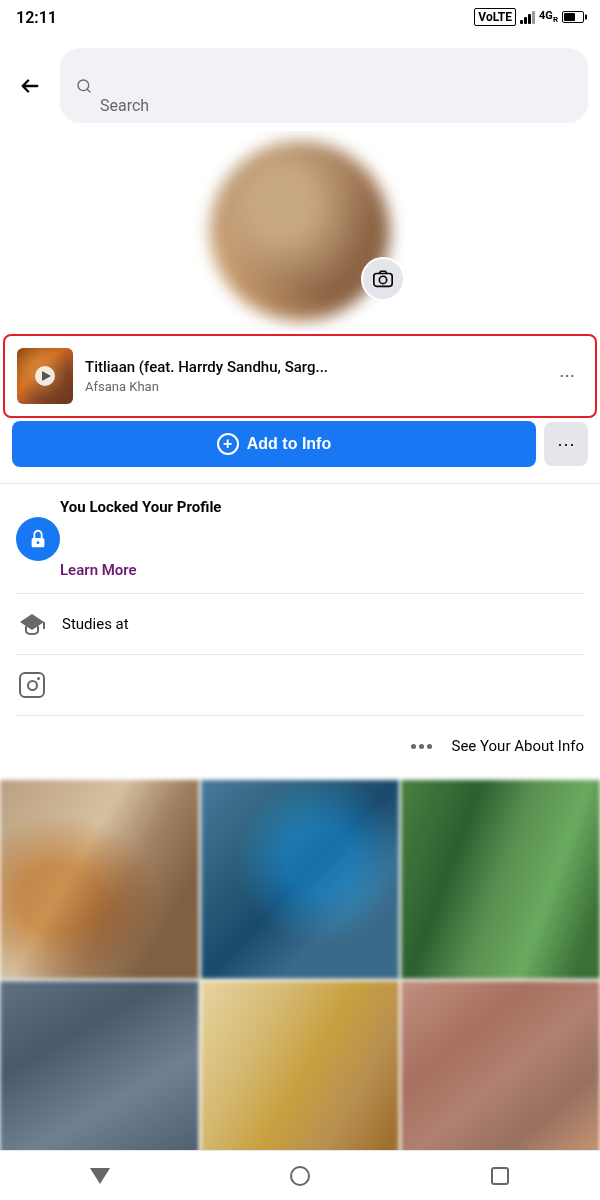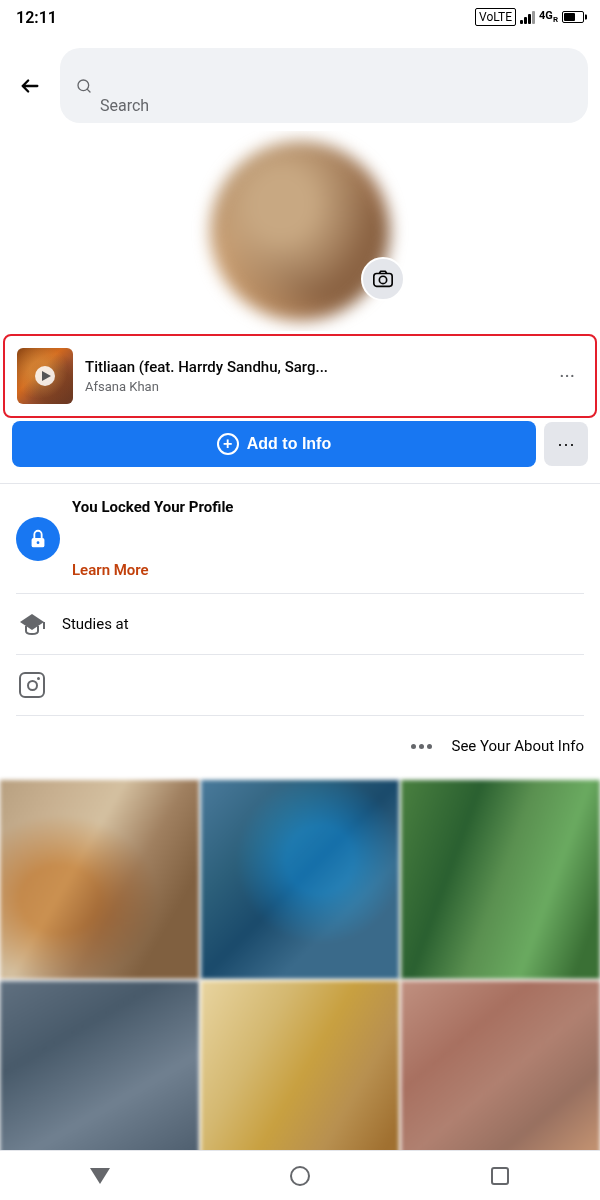--- a/index.html
+++ b/index.html
@@ -26,21 +26,21 @@
       font-weight: 600;
       color: #000;
     }
     .status-icons {
       display: flex;
       align-items: center;
       gap: 4px;
     }
     .status-icon-text {
       font-size: 12px;
-      font-weight: 400;
+      font-weight: 700;
       color: #000;
       border: 1.5px solid #000;
       padding: 1px 3px;
       border-radius: 2px;
     }
     .signal-bars {
       display: flex;
       align-items: flex-end;
       gap: 1px;
       height: 14px;
@@ -263,42 +263,41 @@
       justify-content: center;
       cursor: pointer;
       font-size: 18px;
       color: #050505;
     }
 
     
     .profile-locked {
       display: flex;
       align-items: center;
-      gap: 12px;
       padding: 14px 16px;
       border-top: 1px solid #e4e6eb;
     }
     .lock-circle {
       width: 44px;
       height: 44px;
       background: #1877f2;
       border-radius: 50%;
       display: flex;
       align-items: center;
       justify-content: center;
       flex-shrink: 0;
     }
     .locked-text .locked-title {
       font-size: 15px;
       font-weight: 700;
       color: #050505;
     }
     .locked-text .learn-more {
       font-size: 15px;
-      color: #c2410c;
+      color: #701a75;
       font-weight: 600;
       cursor: pointer;
       margin-top: 45px;
     }
 
     
     .divider {
       height: 1px;
       background: #e4e6eb;
       margin: 0 16px;

